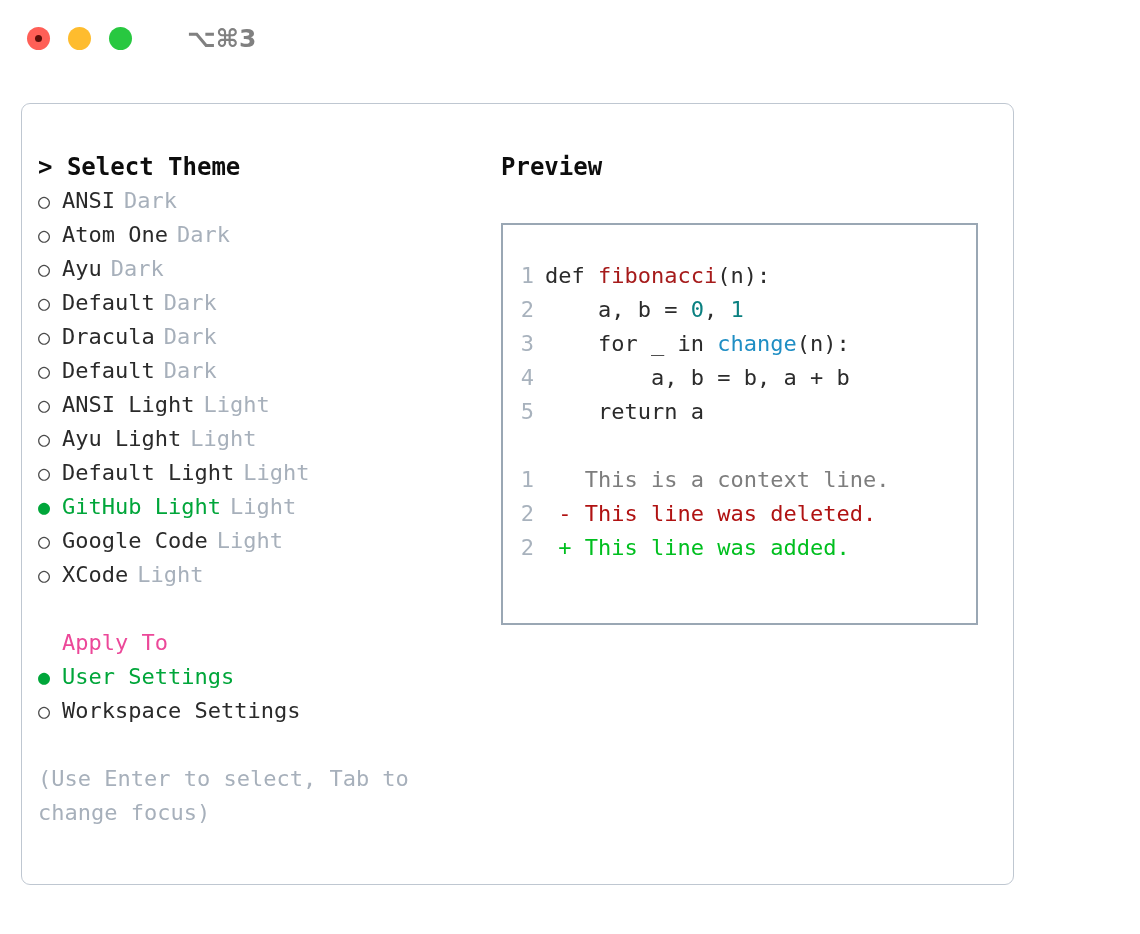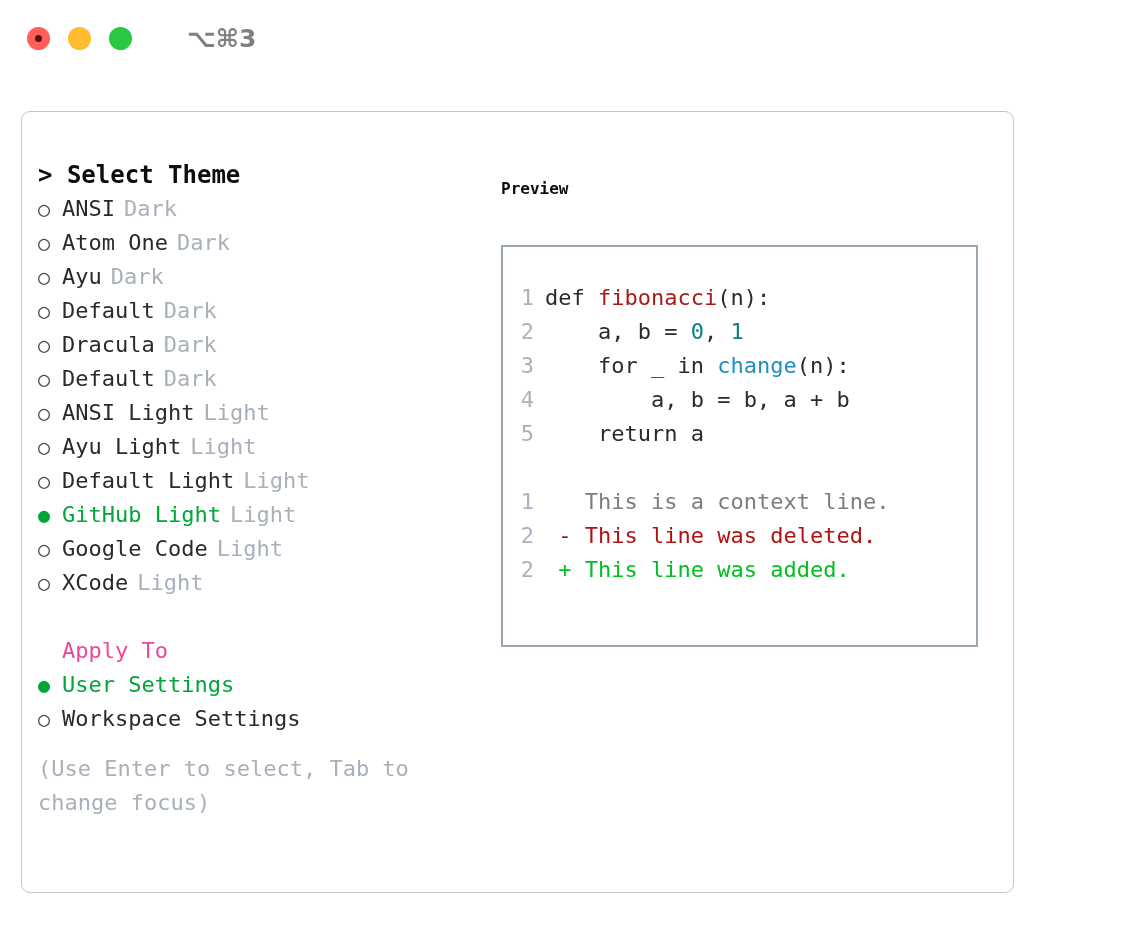--- a/index.html
+++ b/index.html
@@ -68,21 +68,21 @@
     font-weight: bold;
     color: #808080;
     letter-spacing: 0px;
     font-family: "DejaVu Sans", "Liberation Sans", sans-serif;
   }
 
   
   #panel {
     position: absolute;
     left: 21px;
-    top: 111px;
+    top: 103px;
     width: 993px;
     height: 782px;
     border: 1.5px solid #bfc7d1;
     border-radius: 9px;
     box-sizing: border-box;
     background: #ffffff;
   }
 
   
   #theme-column {
@@ -125,42 +125,41 @@
   #apply-header {
     font-size: 22px;
     color: #ec4899;
     line-height: 34px;
     height: 34px;
     padding-left: 24px;
     white-space: pre;
   }
 
   #hint {
-    margin-top: 16px;
+    margin-top: 34px;
     font-size: 22px;
     line-height: 34px;
     color: #a7b0bb;
     width: 415px;
     white-space: pre-wrap;
   }
 
   
   #preview-column {
     position: absolute;
     left: 479px;
     top: 46px;
     width: 500px;
   }
   #preview-header {
-    font-size: 16px;
+    font-size: 24px;
     font-weight: bold;
     color: #0d0d0d;
     line-height: 34px;
     white-space: pre;
-    margin-top: 14px;
   }
   #preview-box {
     margin-top: 39px;
     width: 477px;
     height: 402px;
     border: 2px solid #9aa7b4;
     box-sizing: border-box;
     background: #ffffff;
     padding: 34px 0 0 0;
   }

